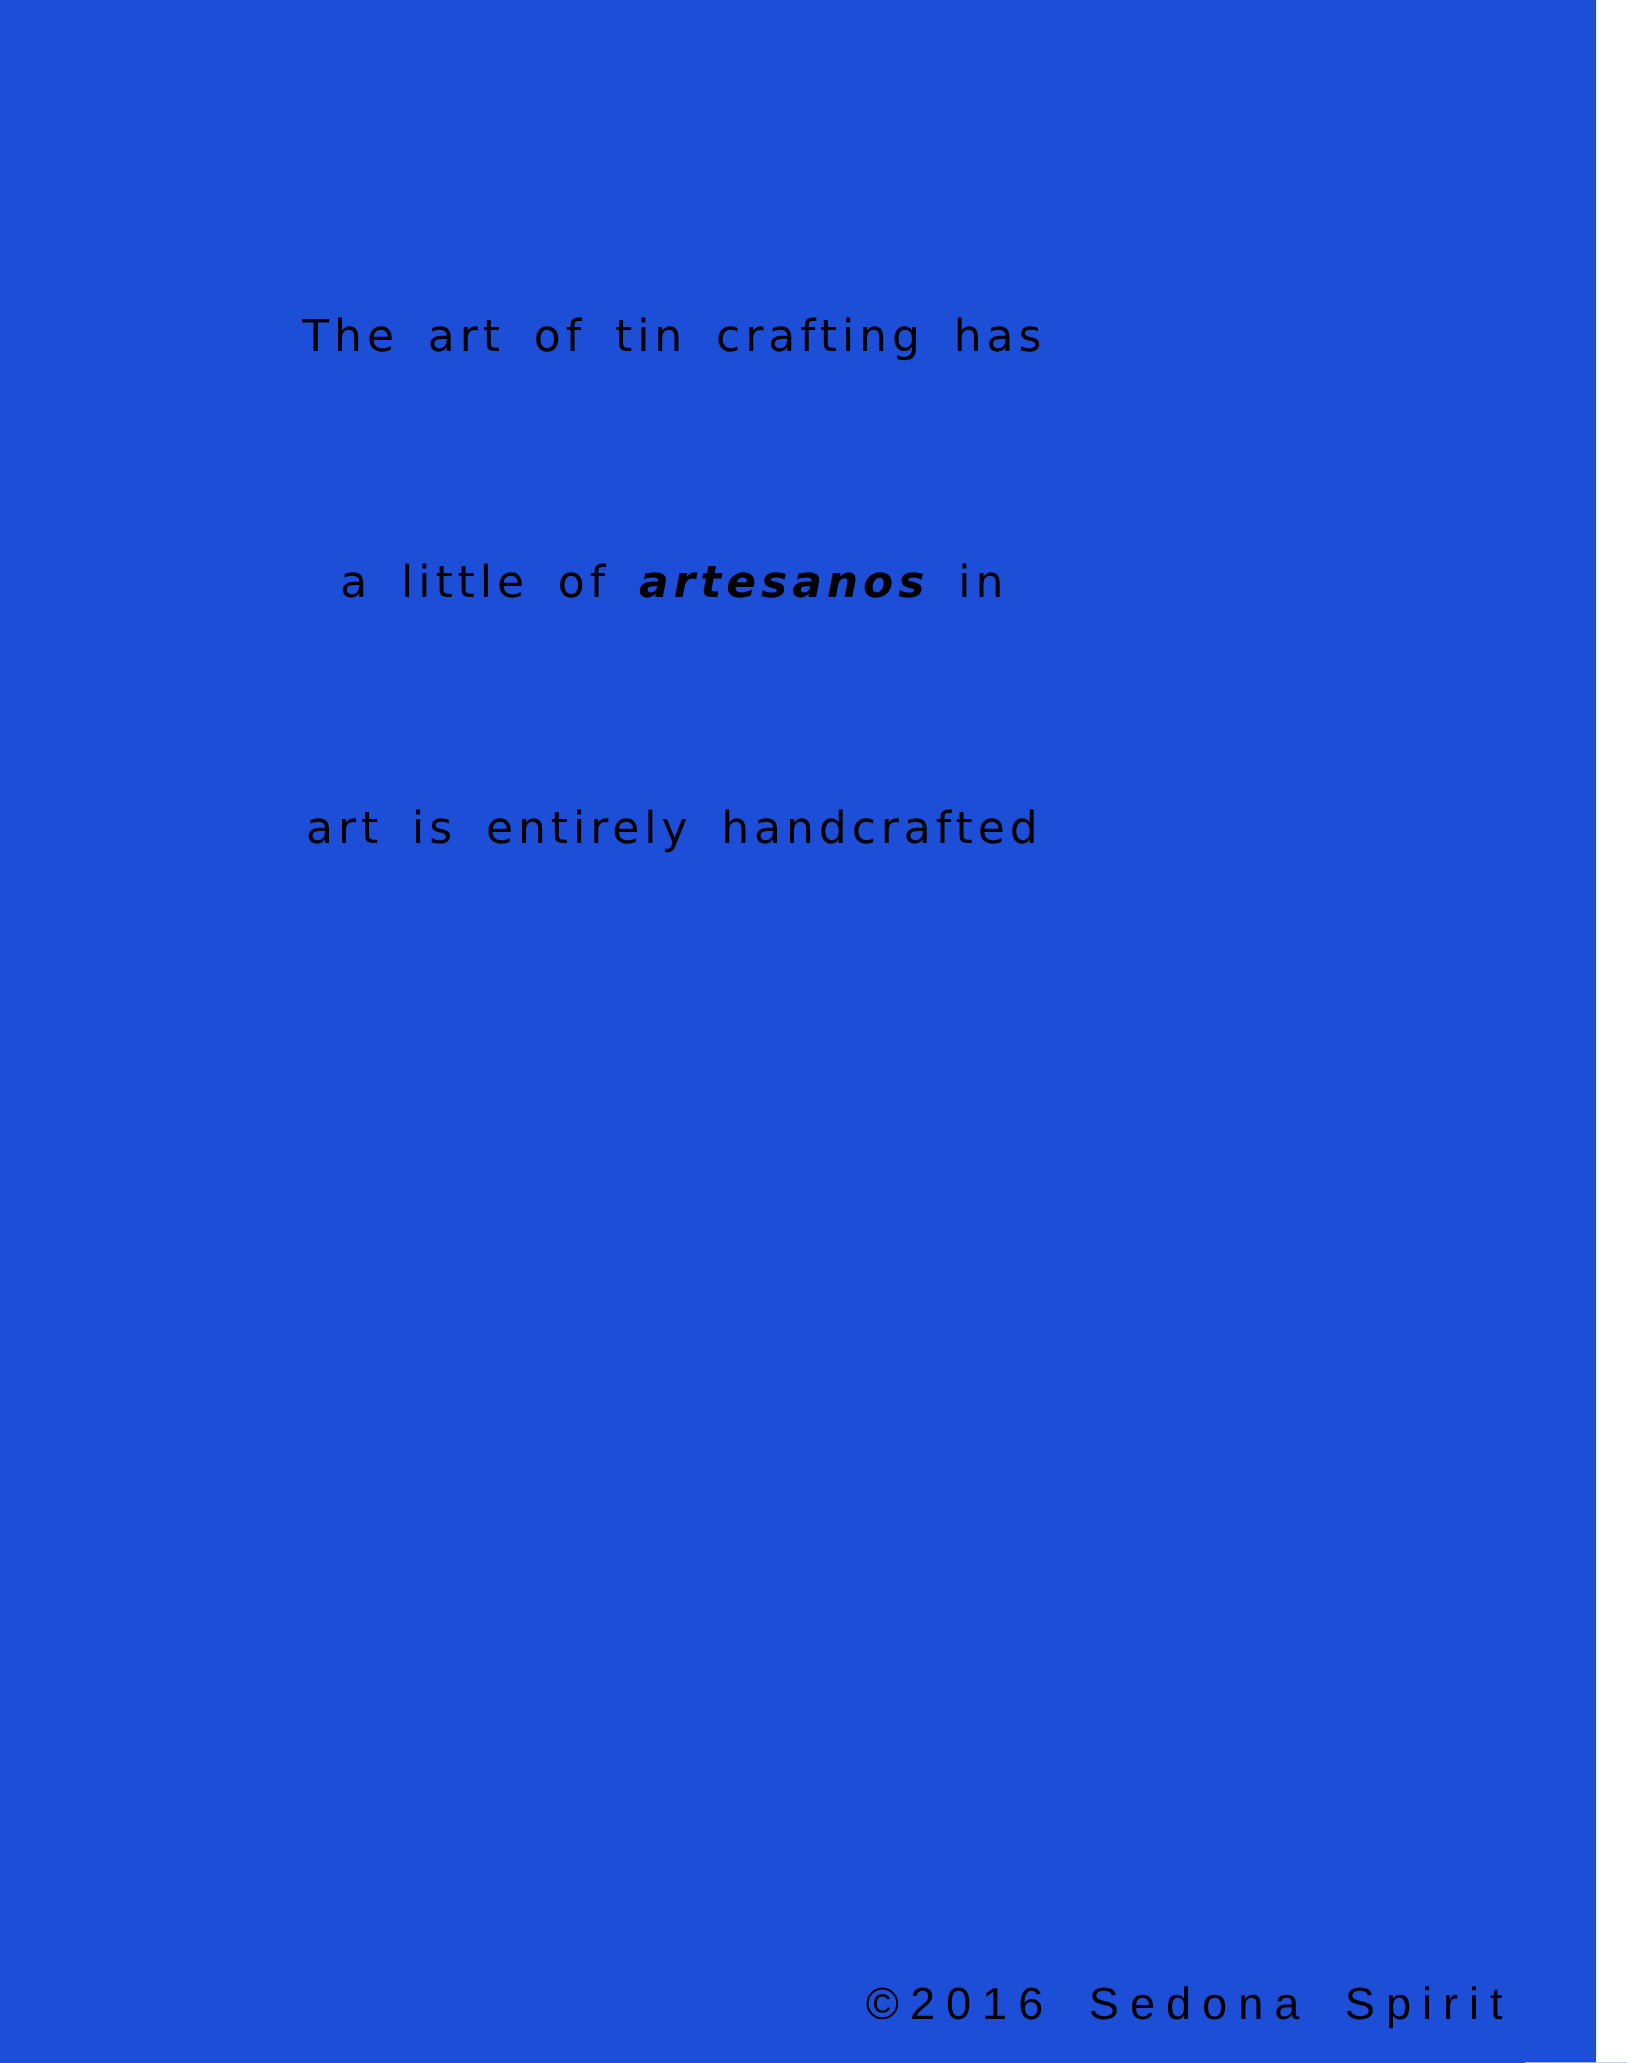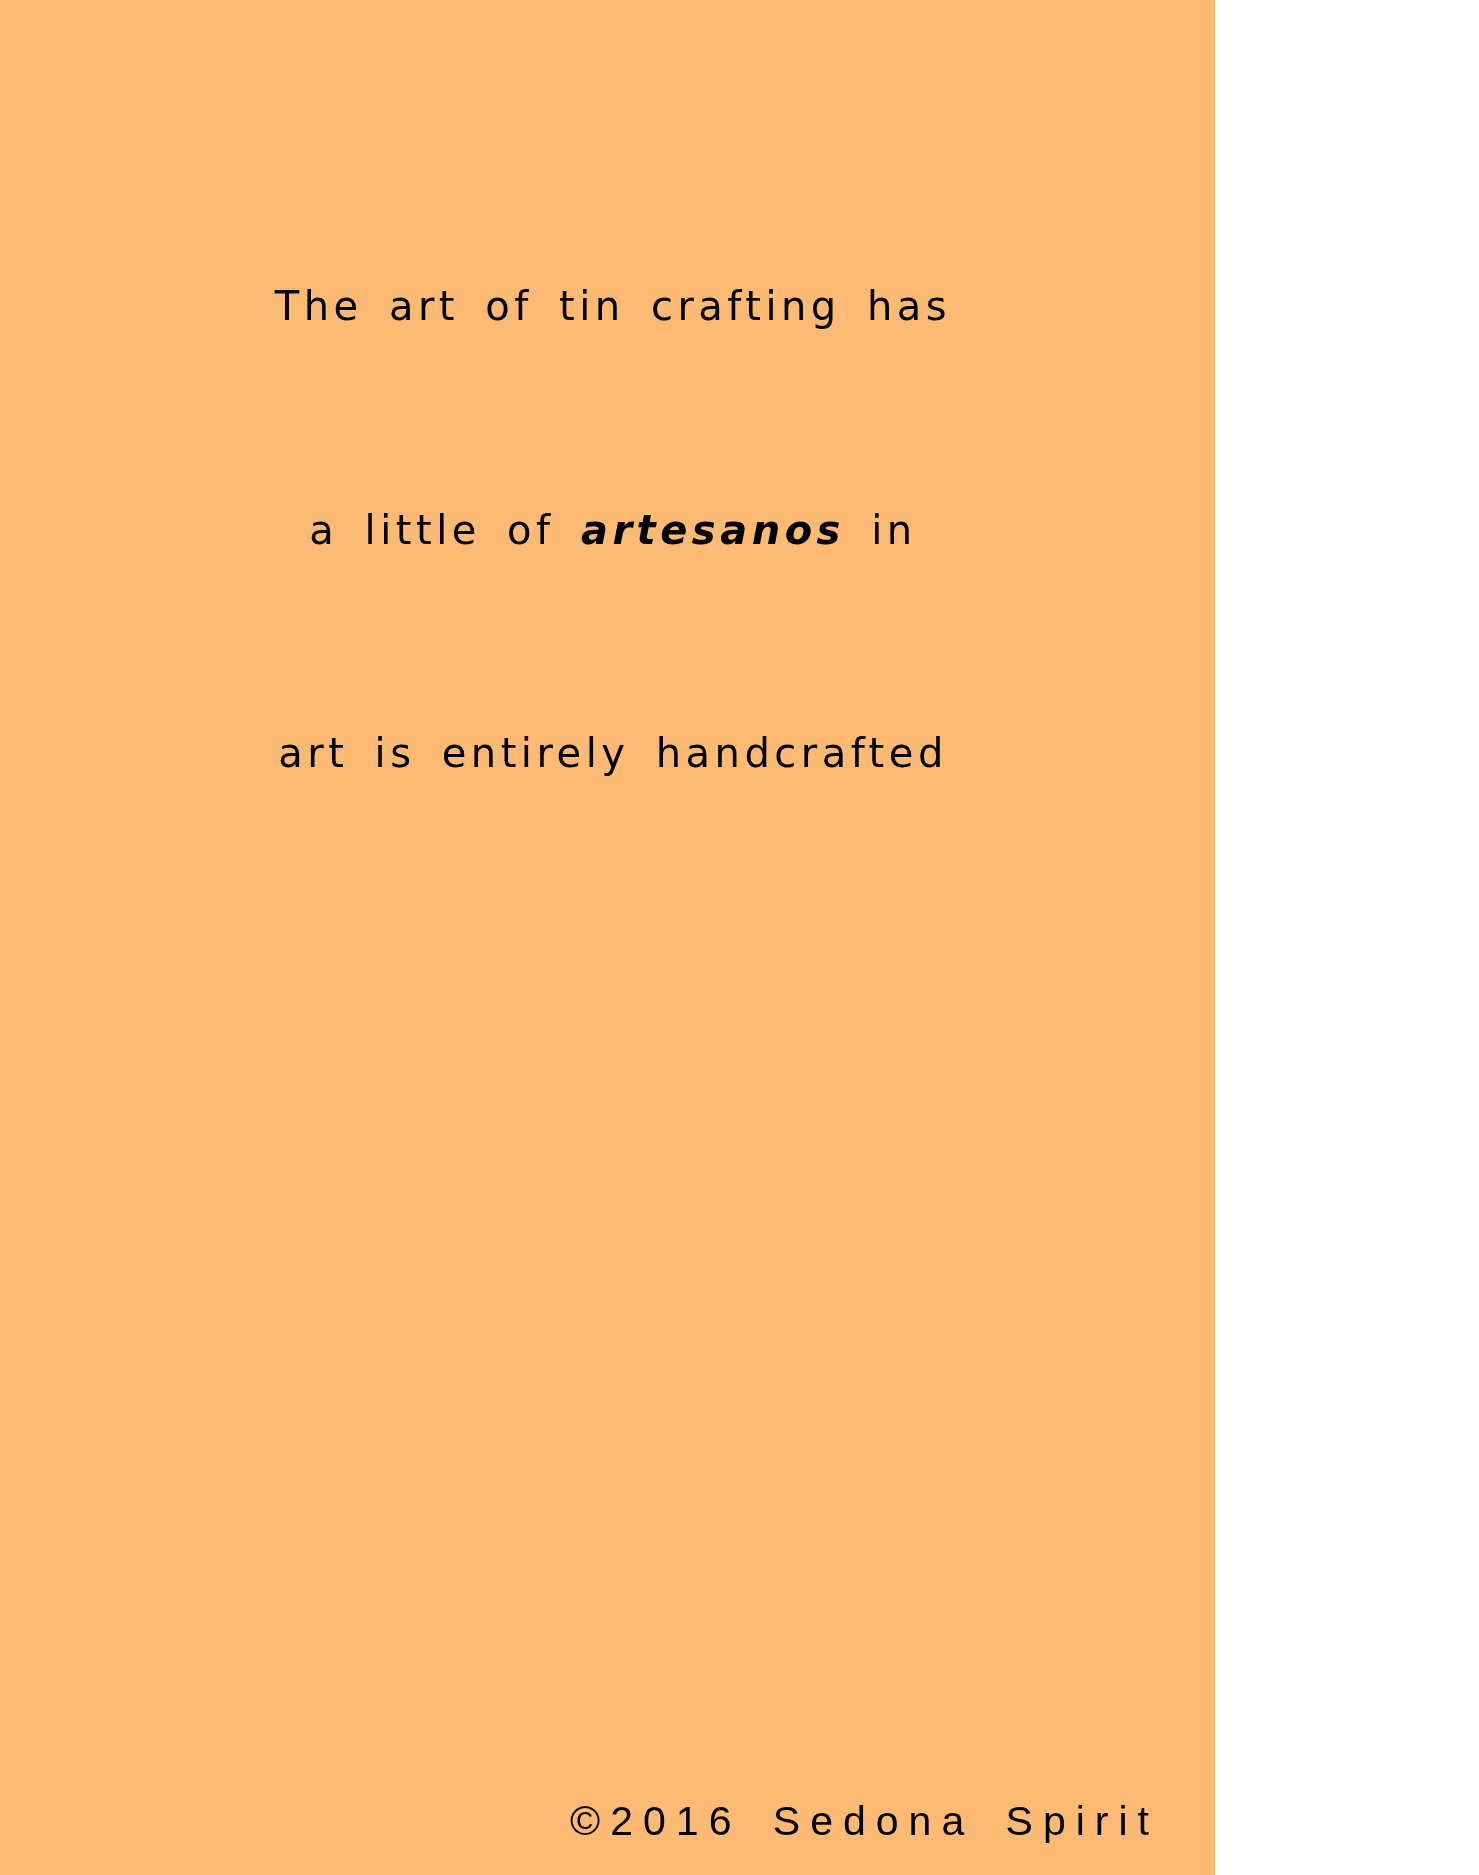--- a/index.html
+++ b/index.html
@@ -2,23 +2,23 @@
 <html><head>
 <meta charset="utf-8">
 <style>
   html, body {
     margin: 0;
     padding: 0;
     background: #ffffff;
   }
   .page {
     position: relative;
-    width: 1215px;
+    width: 1451px;
     height: 1875px;
-    background: #fdba74;
+    background: #1d4ed8;
     color: #000000;
     overflow: hidden;
   }
   .text-block {
     position: absolute;
     top: 120px;
     left: 48px;
     width: 1130px;
     text-align: center;
     font-family: "DejaVu Sans", sans-serif;
@@ -34,21 +34,21 @@
   .italic-word {
     font-style: italic;
     font-weight: bold;
   }
   .footer {
     position: absolute;
     left: 0;
     right: 0;
     top: 1798px;
     text-align: right;
-    padding-right: 56px;
+    padding-right: 75px;
     font-family: "Liberation Sans", sans-serif;
     font-size: 41px;
     letter-spacing: 10px;
     word-spacing: 10px;
     color: #000000;
     white-space: pre-wrap;
   }
 </style>
 </head>
 <body>

